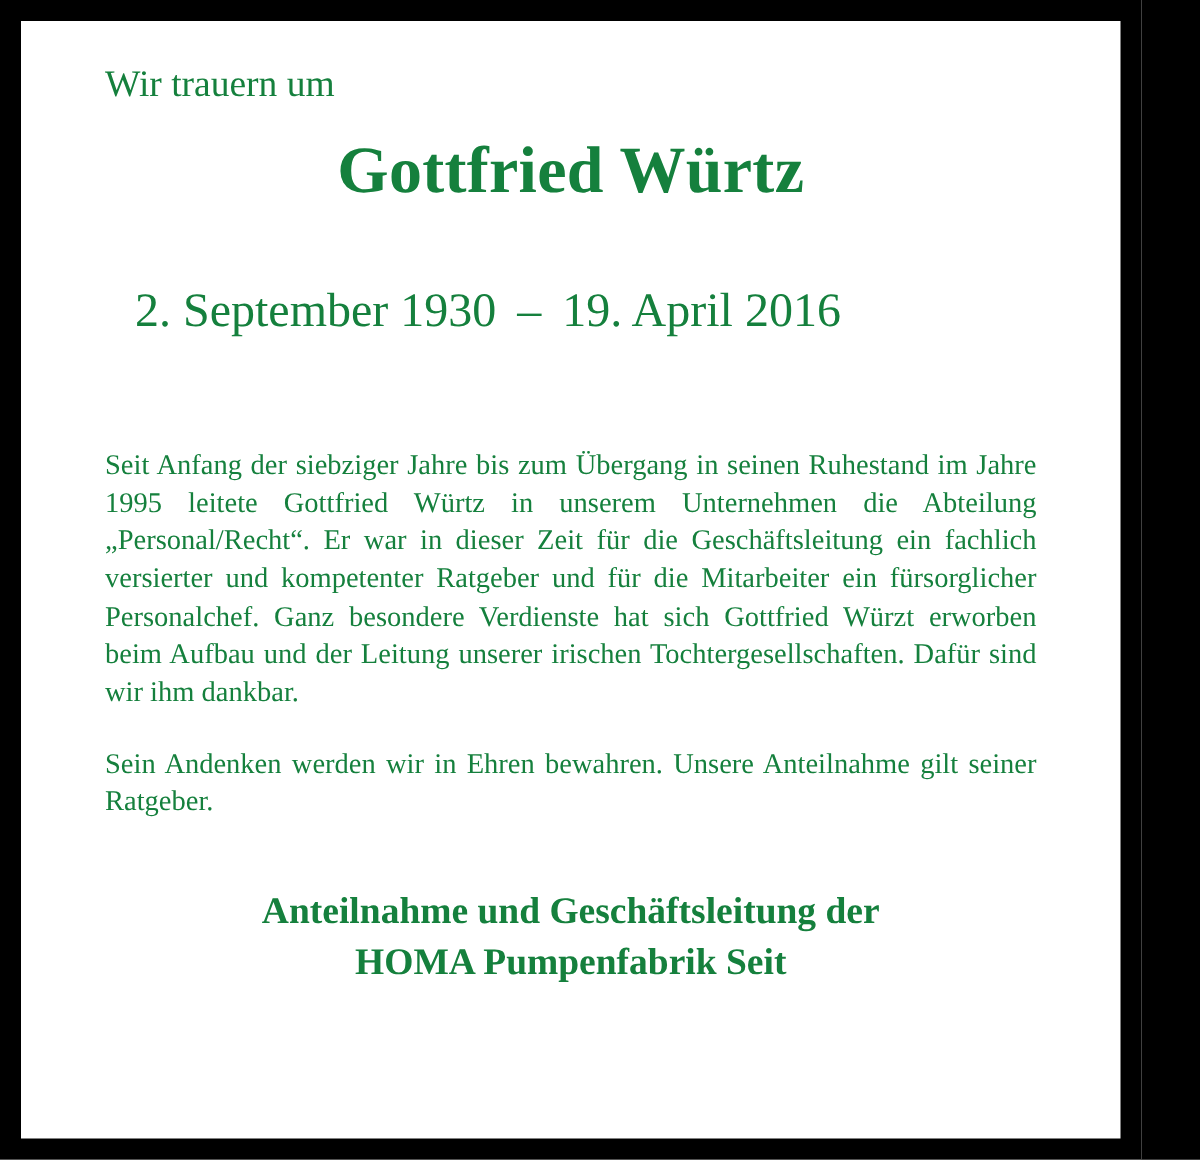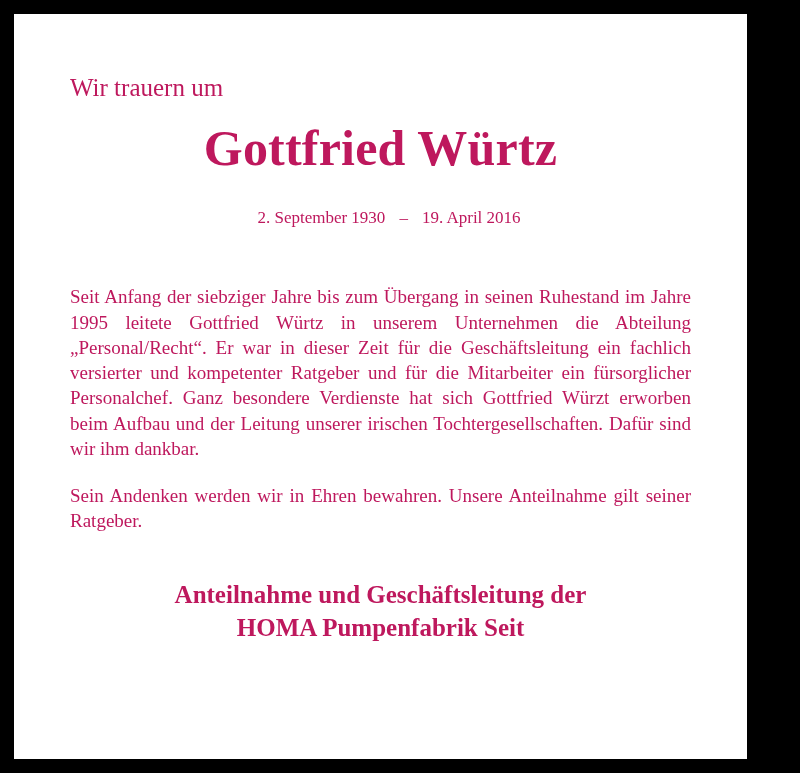--- a/index.html
+++ b/index.html
@@ -11,39 +11,38 @@
     width: 800px;
     height: 773px;
     font-family: "Liberation Serif", serif;
   }
   .obituary {
     box-sizing: border-box;
     width: 761px;
     height: 773px;
     border: 14px solid #000000;
     background: #ffffff;
-    padding: 50px 44px 0 44px;
-    color: #be185d;
+    padding: 19px 44px 0 44px;
+    color: #15803d;
   }
   .intro {
     font-size: 25px;
     line-height: 1.25;
     margin: 8px 0 0 12px;
   }
   .name {
     text-align: center;
-    font-size: 50px;
+    font-size: 44px;
     font-weight: bold;
     letter-spacing: 0.2px;
     margin: 18px 0 0 0;
     line-height: 1.1;
   }
   .dates {
-    text-align: center;
-    font-size: 17px;
+    font-size: 32px;
     margin: 12px 0 0 0;
     white-space: pre;
   }
   .dates .dash {
     padding: 0 14px;
   }
   .body-text {
     font-size: 19px;
     line-height: 1.33;
     text-align: justify;

